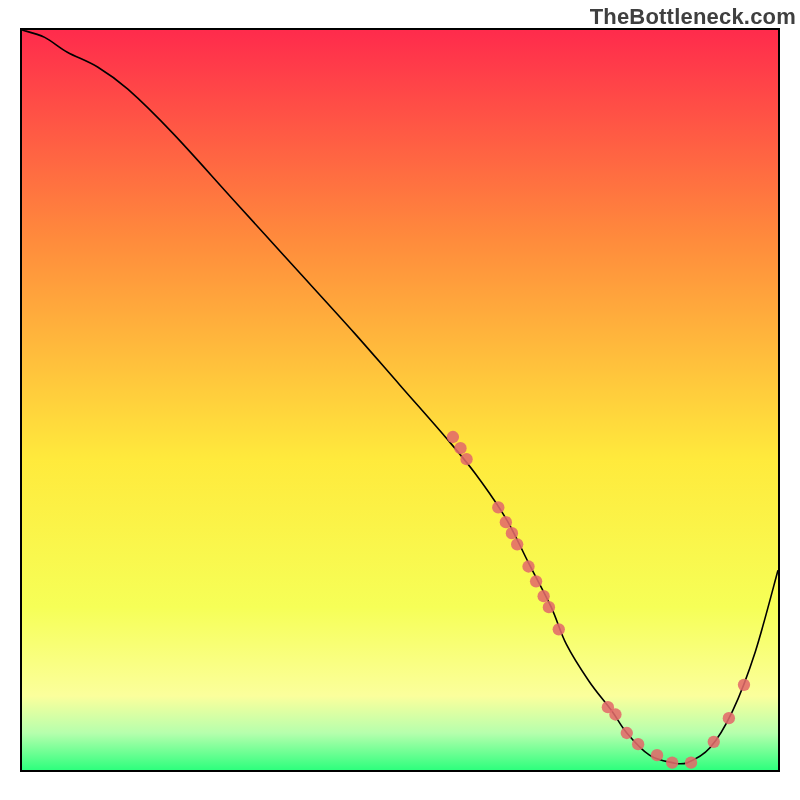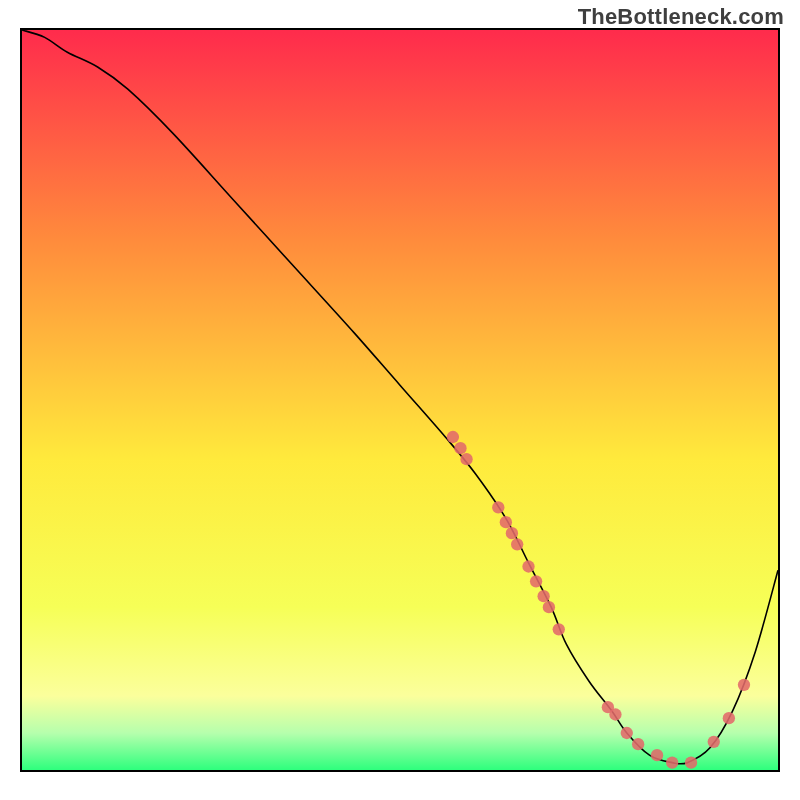--- a/index.html
+++ b/index.html
@@ -14,21 +14,21 @@
 
   .stage {
     position: relative;
     width: 800px;
     height: 800px;
   }
 
   .watermark {
     position: absolute;
     top: 4px;
-    right: 16px;
+    right: 4px;
     font-size: 22px;
     font-weight: bold;
     color: #3f3f3f;
     z-index: 10;
     letter-spacing: 0.2px;
   }
 
   .plot-frame {
     position: absolute;
     left: 20px;

